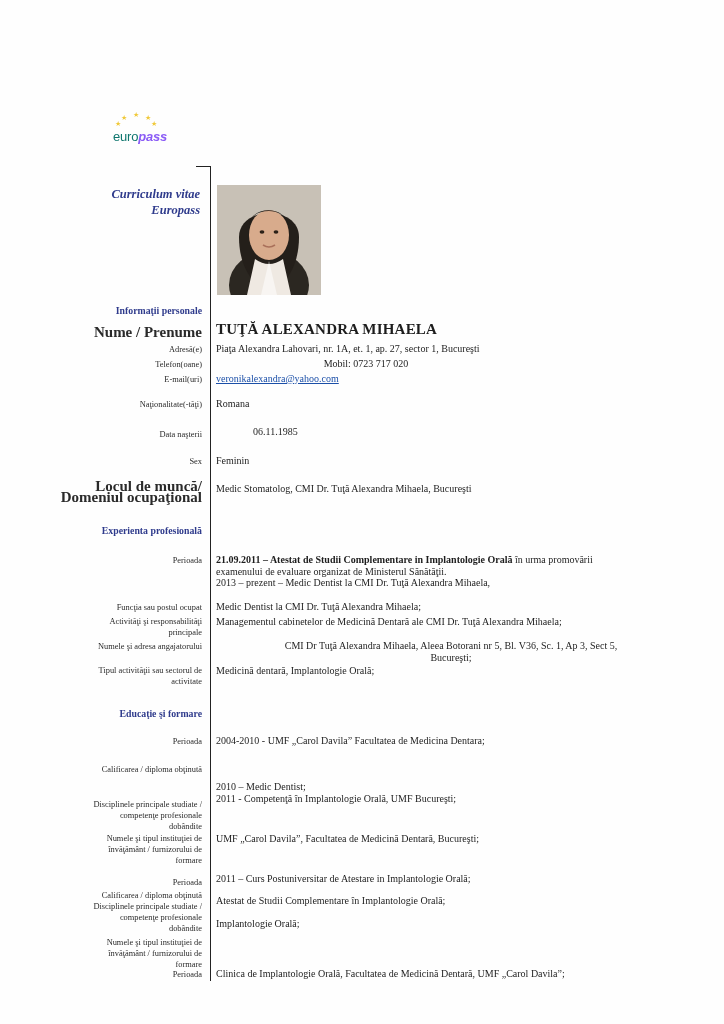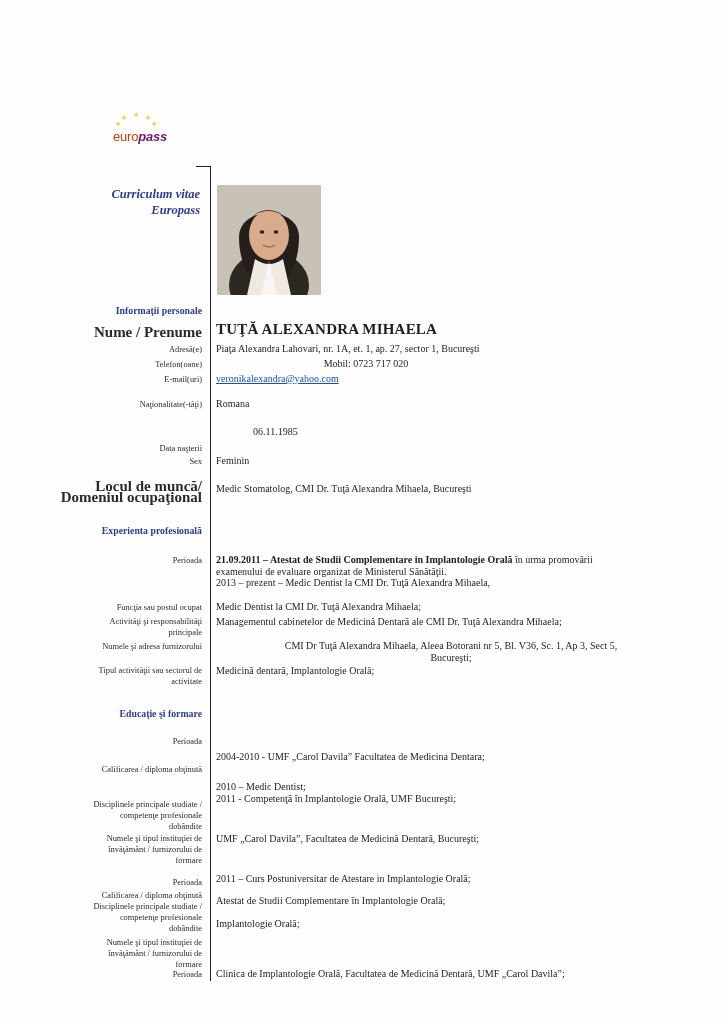--- a/index.html
+++ b/index.html
@@ -40,22 +40,22 @@
     color: #f0c93a;
     font-size: 7px;
     line-height: 7px;
   }
   .logo-text {
     font-family: "Liberation Sans", sans-serif;
     font-size: 13px;
     letter-spacing: -0.2px;
     margin-top: 1px;
   }
-  .logo-text .euro { color: #c2410c; }
-  .logo-text .pass { color: #701a75; font-weight: bold; font-style: italic; }
+  .logo-text .euro { color: #0f766e; }
+  .logo-text .pass { color: #8b5cf6; font-weight: bold; font-style: italic; }
 
   
   .vrule {
     position: absolute;
     left: 210px;
     top: 166px;
     width: 1px;
     height: 815px;
     background: #222;
   }
@@ -193,21 +193,21 @@
   <div class="val center" style="top:358px;">Mobil: 0723 717 020</div>
 
   <div class="lbl" style="top:374px;">E-mail(uri)</div>
   <div class="val" style="top:373px;">
     <span class="link">veronikalexandra@yahoo.com</span>
   </div>
 
   <div class="lbl" style="top:399px;">Naţionalitate(-tăţi)</div>
   <div class="val" style="top:398px;">Romana</div>
 
-  <div class="lbl" style="top:443px;">Data naşterii</div>
+  <div class="lbl" style="top:429px;">Data naşterii</div>
   <div class="val" style="top:426px;padding-left:37px;">06.11.1985</div>
 
   <div class="lbl" style="top:456px;">Sex</div>
   <div class="val" style="top:455px;">Feminin</div>
 
   <div class="lbl bold-dark" style="top:481px;">
     <div>Locul de muncă/</div>
     <div>Domeniul ocupaţional</div>
   </div>
   <div class="val" style="top:483px;">Medic Stomatolog, CMI Dr. Tuţă Alexandra Mihaela, Bucureşti</div>
@@ -223,36 +223,36 @@
 
   <div class="lbl" style="top:602px;">Funcţia sau postul ocupat</div>
   <div class="val" style="top:601px;">Medic Dentist la CMI Dr. Tuţă Alexandra Mihaela;</div>
 
   <div class="lbl" style="top:616px;">
     <div>Activităţi şi responsabilităţi</div>
     <div>principale</div>
   </div>
   <div class="val" style="top:616px;">Managementul cabinetelor de Medicină Dentară ale CMI Dr. Tuţă Alexandra Mihaela;</div>
 
-  <div class="lbl" style="top:641px;">Numele şi adresa furnizorului</div>
+  <div class="lbl" style="top:641px;">Numele şi adresa angajatorului</div>
   <div class="val" style="top:640px;text-align:center;">
     <div>CMI Dr Tuţă Alexandra Mihaela, Aleea Botorani nr 5, Bl. V36, Sc. 1, Ap 3, Sect 5,</div>
     <div>Bucureşti;</div>
   </div>
 
   <div class="lbl" style="top:665px;">
     <div>Tipul activităţii sau sectorul de</div>
     <div>activitate</div>
   </div>
   <div class="val" style="top:665px;">Medicină dentară, Implantologie Orală;</div>
 
   <div class="section-head" style="top:708px;">Educaţie şi formare</div>
 
   <div class="lbl" style="top:736px;">Perioada</div>
-  <div class="val" style="top:735px;margin-top:16px;">2004-2010 - UMF „Carol Davila” Facultatea de Medicina Dentara;</div>
+  <div class="val" style="top:735px;">2004-2010 - UMF „Carol Davila” Facultatea de Medicina Dentara;</div>
 
   <div class="lbl" style="top:764px;">Calificarea / diploma obţinută</div>
   <div class="val" style="top:781px;">
     <div>2010 – Medic Dentist;</div>
     <div>2011 - Competenţă în Implantologie Orală, UMF Bucureşti;</div>
   </div>
 
   <div class="lbl" style="top:799px;">
     <div>Disciplinele principale studiate /</div>
     <div>competenţe profesionale</div>

